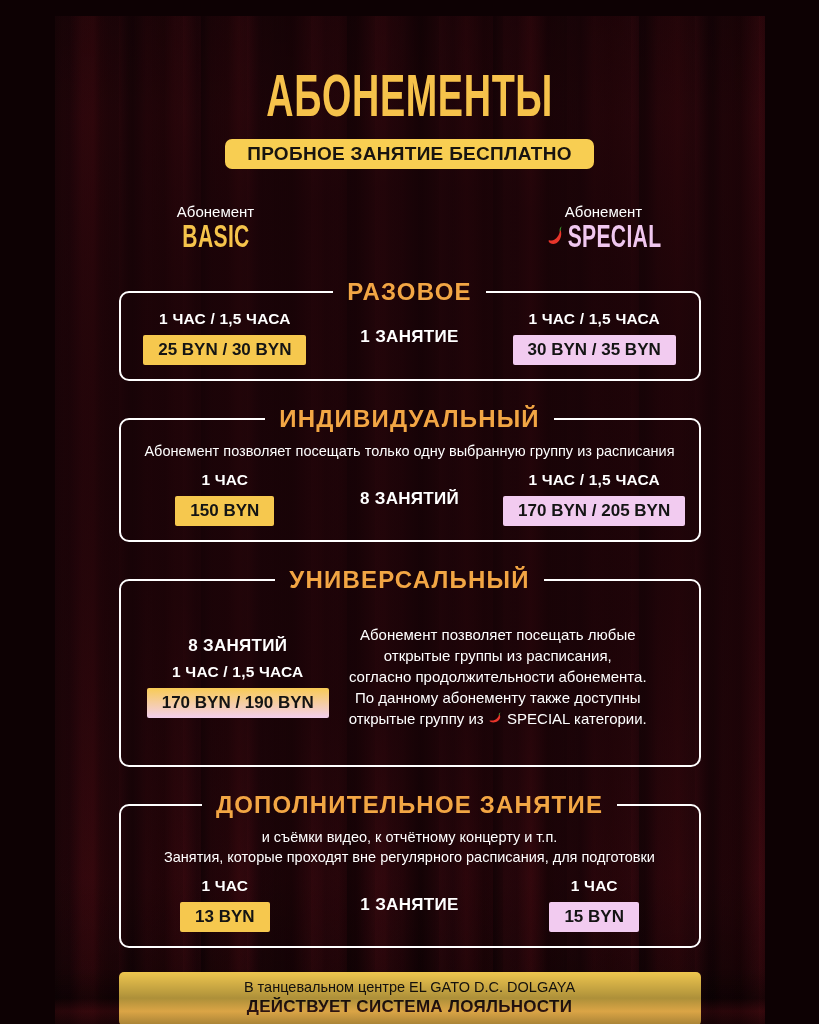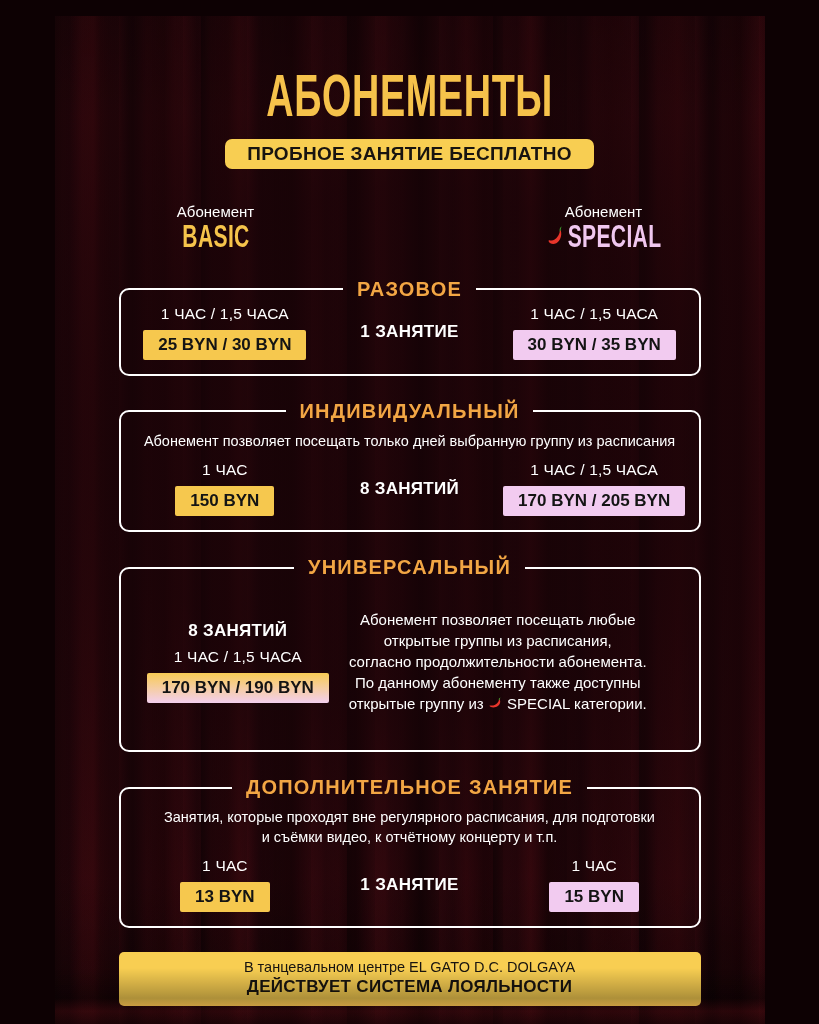--- a/index.html
+++ b/index.html
@@ -38,25 +38,25 @@
   .col-head{text-align:center;}
   .col-sub{color:#ffffff;font-size:15px;}
   .col-name{display:flex;align-items:center;justify-content:center;gap:5px;
     font-size:31px;font-weight:800;line-height:1.05;margin-top:1px;
     transform:scaleX(.68);transform-origin:50% 50%;white-space:nowrap;letter-spacing:.5px;}
   .col-name.basic{color:#F6C44B;}
   .col-name.special{color:#F0C7EF;}
 
   fieldset.box{border:2px solid #ffffff;border-radius:10px;margin:24px 0 0;padding:4px 12px 14px;}
   fieldset.box legend{margin:0 auto;padding:0 14px;color:#F2A644;font-weight:700;
-    font-size:20px;letter-spacing:1.2px;text-align:center;white-space:nowrap;}
+    font-size:24px;letter-spacing:1.2px;text-align:center;white-space:nowrap;}
 
   .row3{display:grid;grid-template-columns:1fr 1fr 1fr;align-items:center;}
   .cell{display:flex;flex-direction:column;align-items:center;gap:7px;}
-  .dur{color:#ffffff;font-weight:400;font-size:15.5px;letter-spacing:.2px;white-space:nowrap;}
+  .dur{color:#ffffff;font-weight:700;font-size:15.5px;letter-spacing:.2px;white-space:nowrap;}
   .chip{font-weight:700;font-size:17px;color:#141414;padding:5px 15px;border-radius:2px;white-space:nowrap;}
   .chip.yellow{background:#F6C84E;}
   .chip.pink{background:#F2CBF0;}
   .chip.grad{background:linear-gradient(180deg,#F8CB55 0%,#F3CFEE 100%);}
   .count{color:#ffffff;font-weight:700;font-size:17px;text-align:center;letter-spacing:.3px;}
 
   .desc{color:#ffffff;font-size:14.5px;text-align:center;line-height:1.35;margin:5px 0 10px;}
   .desc div{white-space:nowrap;}
 
   .grid2{display:grid;grid-template-columns:38% 62%;align-items:center;padding:26px 0 22px;}
@@ -115,21 +115,21 @@
         <div class="cell">
           <div class="dur">1 ЧАС / 1,5 ЧАСА</div>
           <div class="chip pink">30 BYN / 35 BYN</div>
         </div>
       </div>
     </fieldset>
 
     <fieldset class="box">
       <legend>ИНДИВИДУАЛЬНЫЙ</legend>
       <div class="desc">
-        <div>Абонемент позволяет посещать только дней выбранную группу из расписания</div>
+        <div>Абонемент позволяет посещать только одну выбранную группу из расписания</div>
       </div>
       <div class="row3">
         <div class="cell">
           <div class="dur">1 ЧАС</div>
           <div class="chip yellow">150 BYN</div>
         </div>
         <div class="count">8 ЗАНЯТИЙ</div>
         <div class="cell">
           <div class="dur">1 ЧАС / 1,5 ЧАСА</div>
           <div class="chip pink">170 BYN / 205 BYN</div>
@@ -158,22 +158,22 @@
             </svg>
             <span>SPECIAL категории.</span>
           </div>
         </div>
       </div>
     </fieldset>
 
     <fieldset class="box">
       <legend>ДОПОЛНИТЕЛЬНОЕ ЗАНЯТИЕ</legend>
       <div class="desc">
+        <div>и съёмки видео, к отчётному концерту и т.п.</div>
         <div>Занятия, которые проходят вне регулярного расписания, для подготовки</div>
-        <div>и съёмки видео, к отчётному концерту и т.п.</div>
       </div>
       <div class="row3">
         <div class="cell">
           <div class="dur">1 ЧАС</div>
           <div class="chip yellow">13 BYN</div>
         </div>
         <div class="count">1 ЗАНЯТИЕ</div>
         <div class="cell">
           <div class="dur">1 ЧАС</div>
           <div class="chip pink">15 BYN</div>

